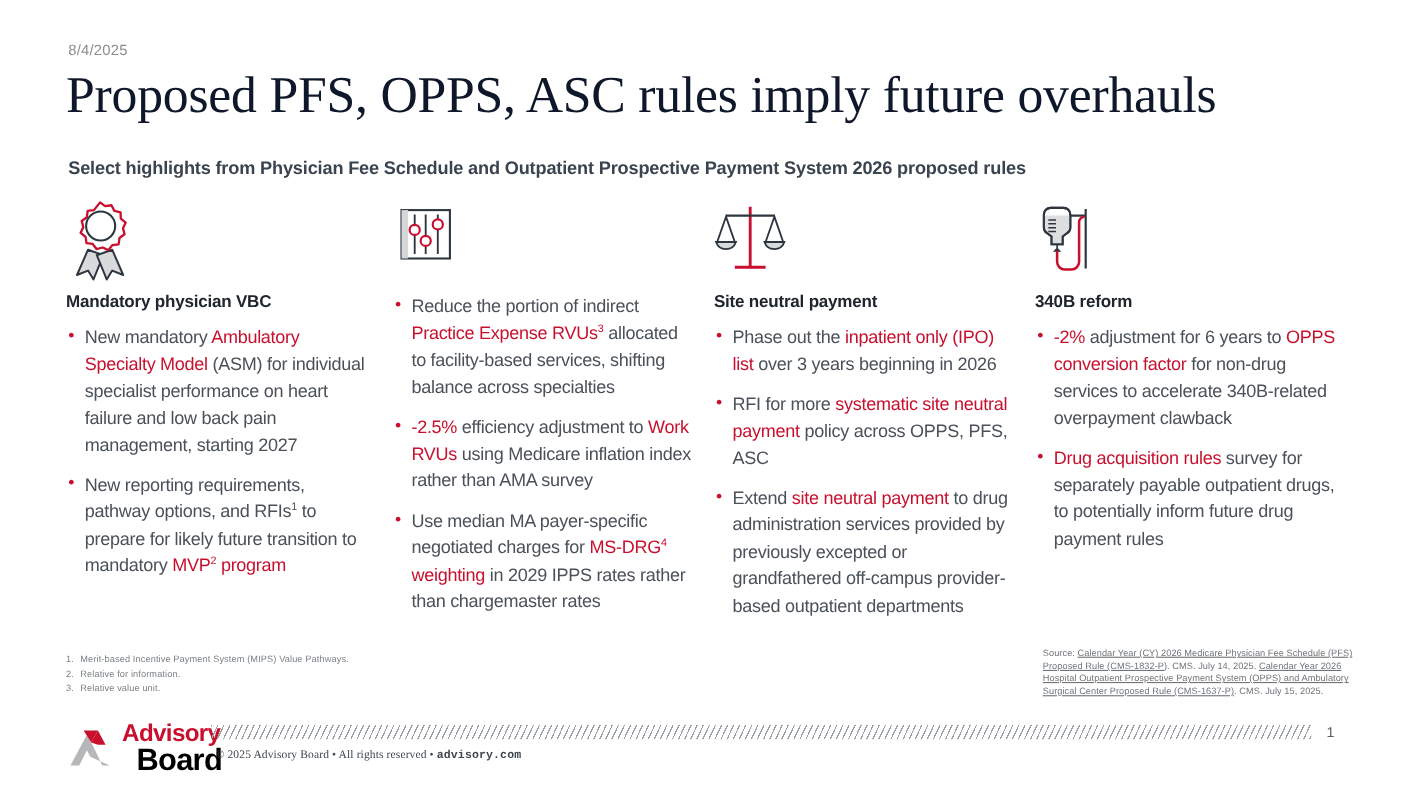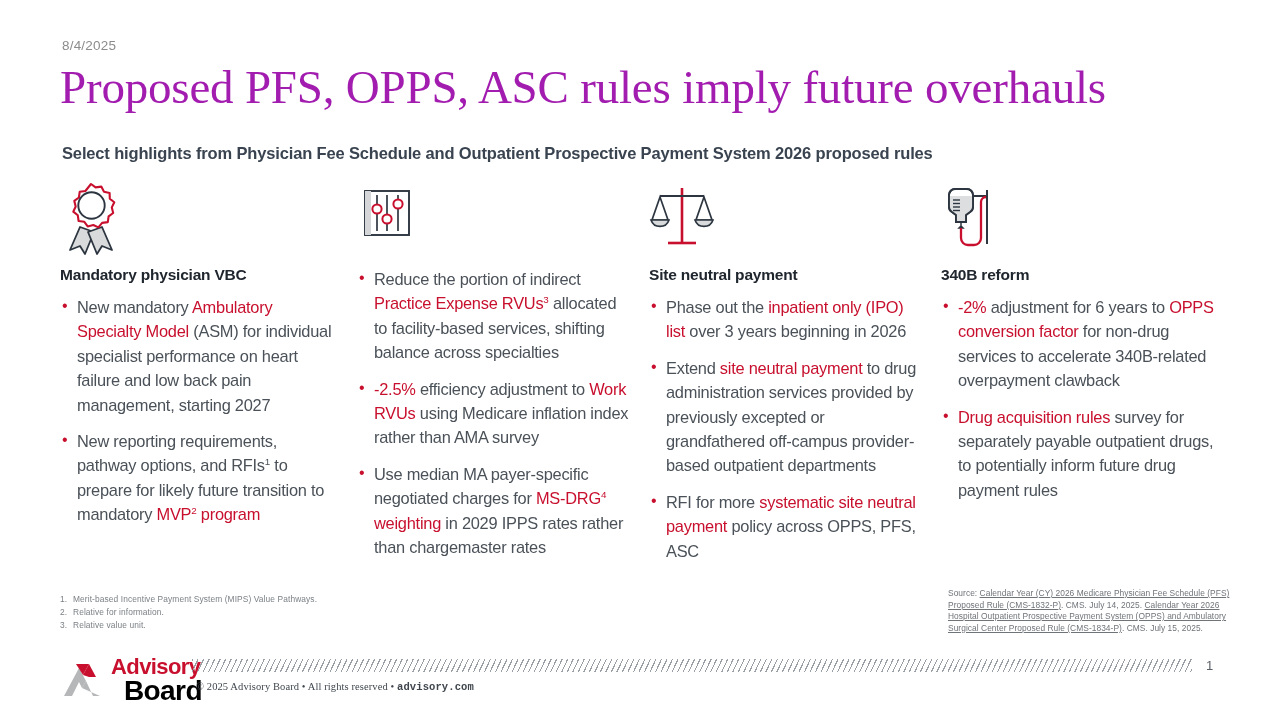--- a/index.html
+++ b/index.html
@@ -12,21 +12,21 @@
   .slide { position: relative; width: 1248px; height: 720px; background: #fff; }
 
   
   .date {
     position: absolute; left: 62px; top: 38px;
     font-size: 13.5px; color: #8c8c8c; letter-spacing: .2px;
   }
   .title {
     position: absolute; left: 60px; top: 60px; width: 1180px;
     font-family: "Liberation Serif", serif;
-    font-size: 47px; font-weight: 400; color: #a21caf;
+    font-size: 47px; font-weight: 400; color: #0f172a;
     letter-spacing: -0.2px; line-height: 1.15;
   }
   .subtitle {
     position: absolute; left: 62px; top: 144px; width: 1170px;
     font-size: 16.5px; font-weight: bold; color: #3a4450;
     letter-spacing: -0.15px;
   }
 
   
   .cols { position: absolute; left: 60px; top: 180px; width: 1175px; display: flex; }
@@ -162,22 +162,22 @@
           <line x1="11" y1="14" x2="55" y2="14" stroke="#2d3640" stroke-width="2.2"></line>
           <path d="M11 15 L3 38 L19 38 Z" fill="#ffffff" stroke="#2d3640" stroke-width="1.7"></path>
           <path d="M55 15 L47 38 L63 38 Z" fill="#ffffff" stroke="#2d3640" stroke-width="1.7"></path>
           <path d="M2 38 A9.5 9.5 0 0 0 20 38 Z" fill="#d9dadb" stroke="#2d3640" stroke-width="1.7"></path>
           <path d="M46 38 A9.5 9.5 0 0 0 64 38 Z" fill="#d9dadb" stroke="#2d3640" stroke-width="1.7"></path>
         </svg>
       </div>
       <div class="col-head">Site neutral payment</div>
       <ul class="bullets">
         <li>Phase out the <span class="red">inpatient only (IPO) list</span> over 3 years beginning in 2026</li>
+        <li>RFI for more <span class="red">systematic site neutral payment</span> policy across OPPS, PFS, ASC</li>
         <li>Extend <span class="red">site neutral payment</span> to drug administration services provided by previously excepted or grandfathered off-campus provider-based outpatient departments</li>
-        <li>RFI for more <span class="red">systematic site neutral payment</span> policy across OPPS, PFS, ASC</li>
       </ul>
     </div>
 
     <div class="col c4">
       <div class="icon-wrap">
         <svg width="64" height="74" viewBox="0 0 64 74">
           <line x1="46" y1="8" x2="46" y2="62" stroke="#2d3640" stroke-width="2"></line>
           <line x1="28" y1="14" x2="46" y2="14" stroke="#2d3640" stroke-width="2"></line>
           <path d="M8 13 a6 6 0 0 1 6-6 h12 a6 6 0 0 1 6 6 v12 a6 6 0 0 1 -3 5 l-4 3 v7 h-10 v-7 l-4 -3 a6 6 0 0 1 -3 -5 z" fill="#ffffff" stroke="#2d3640" stroke-width="1.9"></path>
           <path d="M8 14 h24 v11 a6 6 0 0 1 -3 5 l-4 3 v7 h-10 v-7 l-4 -3 a6 6 0 0 1 -3 -5 z" fill="#dcdee0"></path>
@@ -197,21 +197,21 @@
       </ul>
     </div>
   </div>
 
   <div class="footnotes">
     <div><span class="num">1.</span><span>Merit-based Incentive Payment System (MIPS) Value Pathways.</span></div>
     <div><span class="num">2.</span><span>Relative for information.</span></div>
     <div><span class="num">3.</span><span>Relative value unit.</span></div>
   </div>
 
-  <div class="source">Source: <span class="u">Calendar Year (CY) 2026 Medicare Physician Fee Schedule (PFS) Proposed Rule (CMS-1832-P)</span>. CMS. July 14, 2025. <span class="u">Calendar Year 2026 Hospital Outpatient Prospective Payment System (OPPS) and Ambulatory Surgical Center Proposed Rule (CMS-1834-P)</span>. CMS. July 15, 2025.</div>
+  <div class="source">Source: <span class="u">Calendar Year (CY) 2026 Medicare Physician Fee Schedule (PFS) Proposed Rule (CMS-1832-P)</span>. CMS. July 14, 2025. <span class="u">Calendar Year 2026 Hospital Outpatient Prospective Payment System (OPPS) and Ambulatory Surgical Center Proposed Rule (CMS-1637-P)</span>. CMS. July 15, 2025.</div>
 
   <div class="footer-logo">
     <svg width="46" height="36" viewBox="0 0 46 36">
       <path d="M2 34 L17 6 L24 19 L20 26 L17 20 L10 34 Z" fill="#b5b7b9"></path>
       <path d="M20 26 L24 19 L31 34 L38 34 Z" fill="#b5b7b9"></path>
       <path d="M14 2 L27 2 L21 13 Z" fill="#c8102e"></path>
       <path d="M21 13 L27 2 L34 15 L27 15 Z" fill="#c8102e"></path>
     </svg>
     <div class="lw">
       <div class="l1">Advisory</div>

